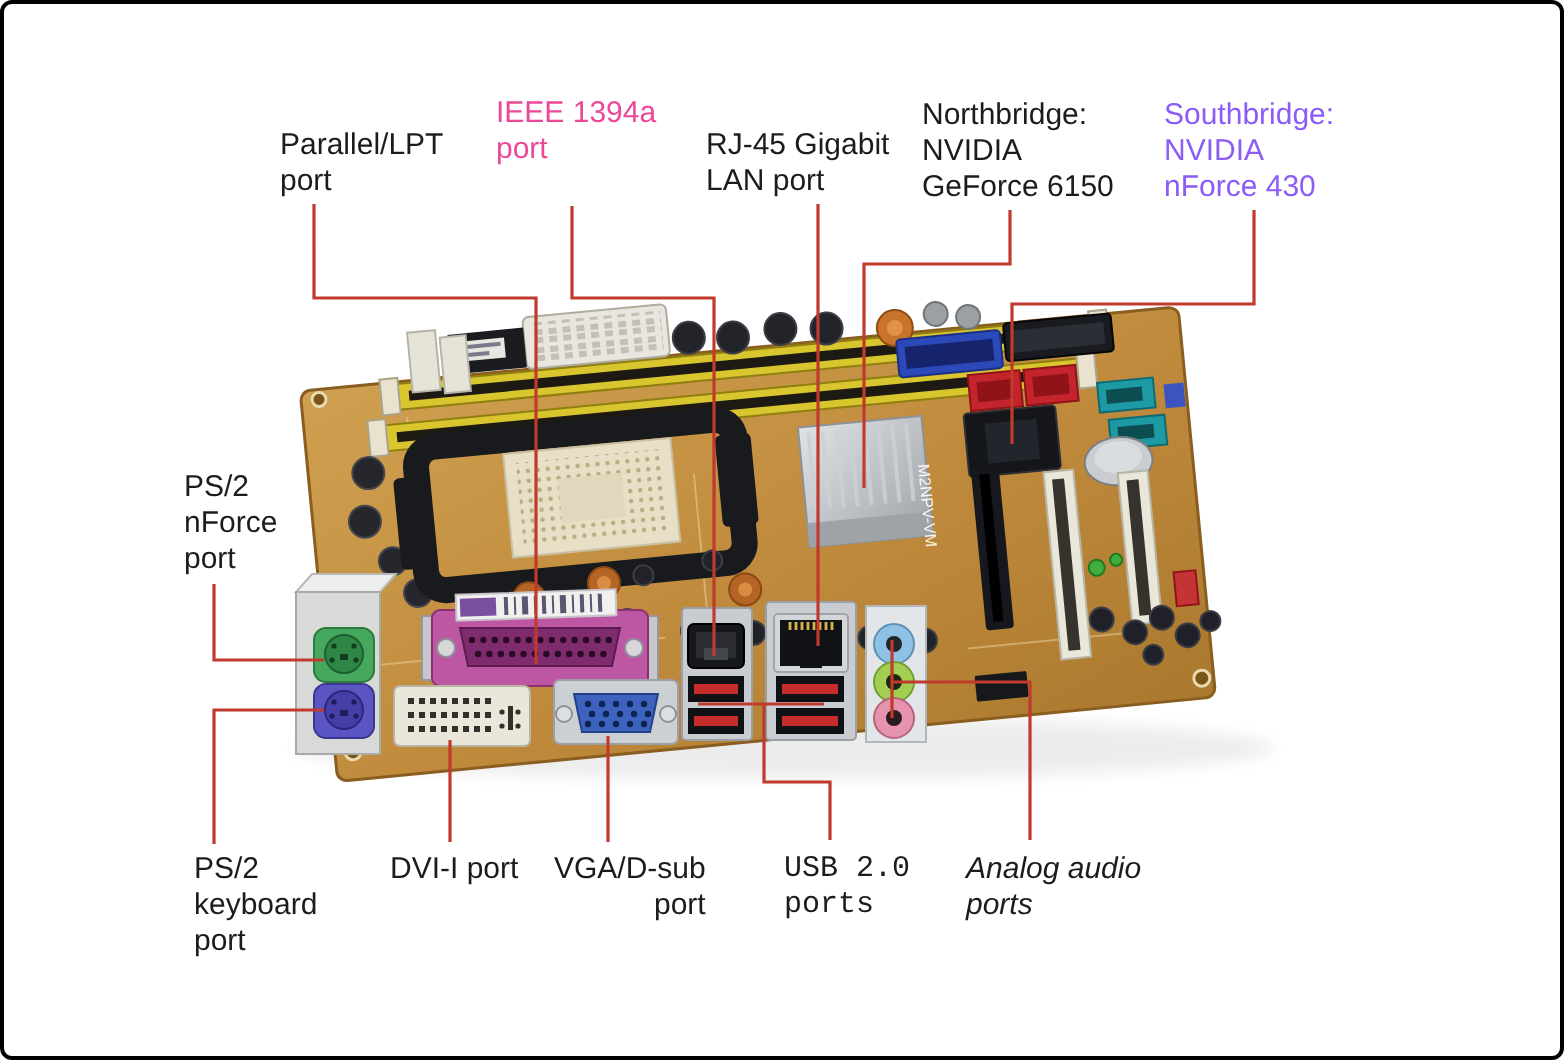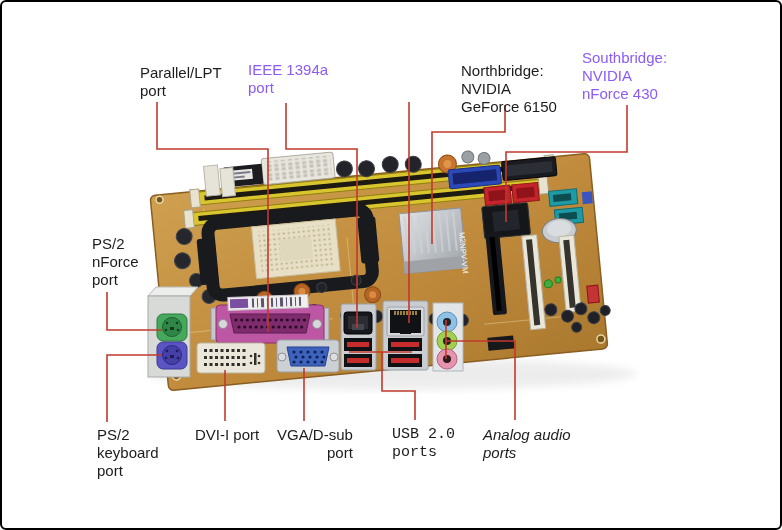--- a/index.html
+++ b/index.html
@@ -419,25 +419,29 @@
         <polyline points="444,318 444,357" fill="none" stroke="#c03a2e" stroke-width="1.6"></polyline>
         <polyline points="444,339 513,339 513,418" fill="none" stroke="#c03a2e" stroke-width="1.6"></polyline>
       </g>
 </svg>
 
 <div id="label-layer">
       <div class="callout-label" style="left: 138px; top: 62px; color: rgb(28, 28, 28);">
         <div>Parallel/LPT</div>
         <div>port</div>
       </div>
-      <div class="callout-label" style="left: 246px; top: 59px; color: #8b5cf6;">
+      <div class="callout-label" style="left: 246px; top: 46px; color: #ec4899;">
         <div>IEEE 1394a</div>
         <div>port</div>
       </div>
-      <div class="callout-label" style="left: 459px; top: 47px; color: rgb(28, 28, 28); margin-top: 13px;">
+      <div class="callout-label" style="left: 351px; top: 62px; color: rgb(28, 28, 28);">
+        <div>RJ-45 Gigabit</div>
+        <div>LAN port</div>
+      </div>
+      <div class="callout-label" style="left: 459px; top: 47px; color: rgb(28, 28, 28);">
         <div>Northbridge:</div>
         <div>NVIDIA</div>
         <div>GeForce 6150</div>
       </div>
       <div class="callout-label" style="left: 580px; top: 47px; color: #8b5cf6;">
         <div>Southbridge:</div>
         <div>NVIDIA</div>
         <div>nForce 430</div>
       </div>
       <div class="callout-label" style="left: 90px; top: 233px; color: rgb(28, 28, 28);">

